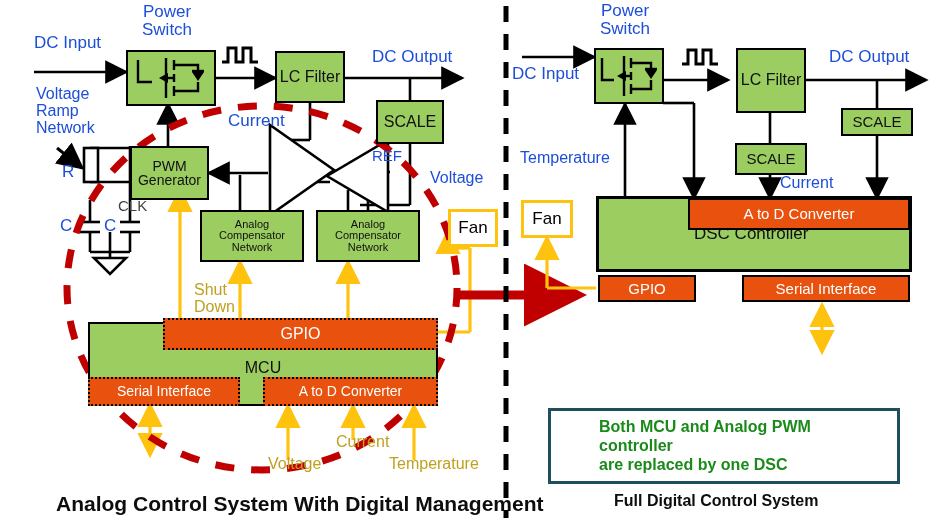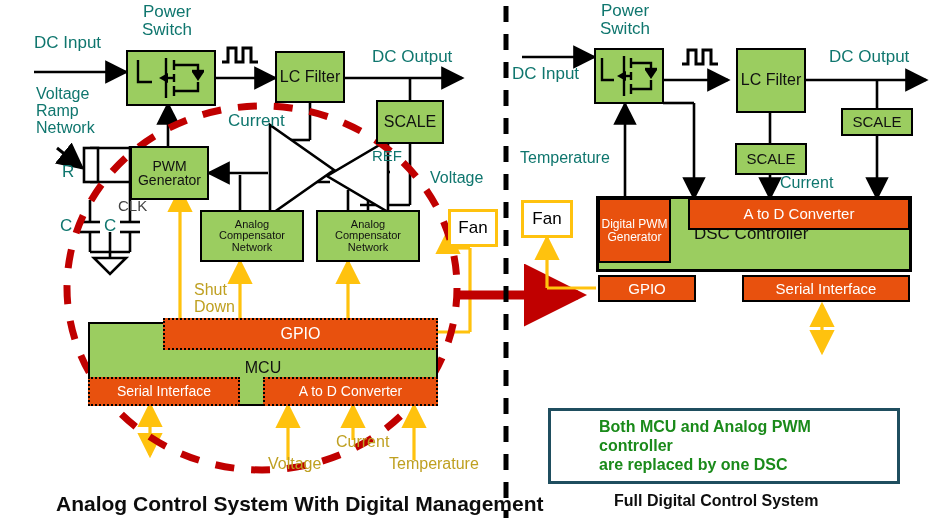--- a/index.html
+++ b/index.html
@@ -6,21 +6,21 @@
   body{width:942px;height:525px;overflow:hidden;
        font-family:"Liberation Sans","DejaVu Sans",sans-serif;}
   #stage{position:relative;width:942px;height:525px;background:#ffffff;}
   svg.layer{position:absolute;left:0;top:0;width:942px;height:525px;}
   .blk{position:absolute;box-sizing:border-box;display:flex;align-items:center;
        justify-content:center;text-align:center;line-height:1.02;}
   .green{background:#9BCD60;border:2.5px solid #000;color:#111;}
   .orange{background:#E8510E;color:#fff;}
   .orange.dot{border:2.5px dotted #000;}
   .orange.sol{border:2.5px solid #000;}
-  .lbl{position:absolute;color:#0f766e;white-space:pre;line-height:1.06;}
+  .lbl{position:absolute;color:#1d4ed8;white-space:pre;line-height:1.06;}
   .gold{color:#BFA021;padding-left:11px;}
   .fanbox{position:absolute;box-sizing:border-box;background:#fff;
           border:3px solid #FFC20E;display:flex;align-items:center;justify-content:center;}
   .caption{position:absolute;font-weight:bold;color:#0d0d0d;white-space:pre;}
   .callout{position:absolute;box-sizing:border-box;background:#fff;
            border:3px solid #1F4E5F;color:#1a8a1a;font-weight:bold;
            padding:6px 10px;line-height:1.2;}
   .callout b{display:block;color:#1a8a1a;font-weight:bold;}
 </style>
 </head>
@@ -243,23 +243,20 @@
 
   <div class="blk green" style="left:841px;top:108px;width:72px;height:28px;font-size:15px;">SCALE</div>
 
   <div class="blk green" style="left:735px;top:143px;width:72px;height:32px;font-size:15px;">SCALE</div>
 
   <div class="fanbox" style="left:521px;top:200px;width:52px;height:38px;font-size:17px;">Fan</div>
 
   <div class="blk green" style="left:596px;top:196px;width:316px;height:76px;border:3px solid #000;
               align-items:center;justify-content:flex-start;padding-left:95px;font-size:17px;">DSC Controller</div>
 
-  <div class="blk orange sol" style="left:598px;top:198px;width:73px;height:65px;font-size:12px;">Digital
-PWM
-Generator</div>
 
   <div class="blk orange sol" style="left:688px;top:198px;width:222px;height:32px;font-size:15px;">A to D Converter</div>
 
   <div class="blk orange sol" style="left:598px;top:275px;width:98px;height:27px;font-size:15px;">GPIO</div>
 
   <div class="blk orange sol" style="left:742px;top:275px;width:168px;height:27px;font-size:15px;">Serial Interface</div>
 
   <div class="lbl" style="left:512px;top:65px;font-size:17px;">DC Input</div>
   <div class="lbl" style="left:600px;top:2px;font-size:17px;text-align:center;">Power
 Switch</div>

